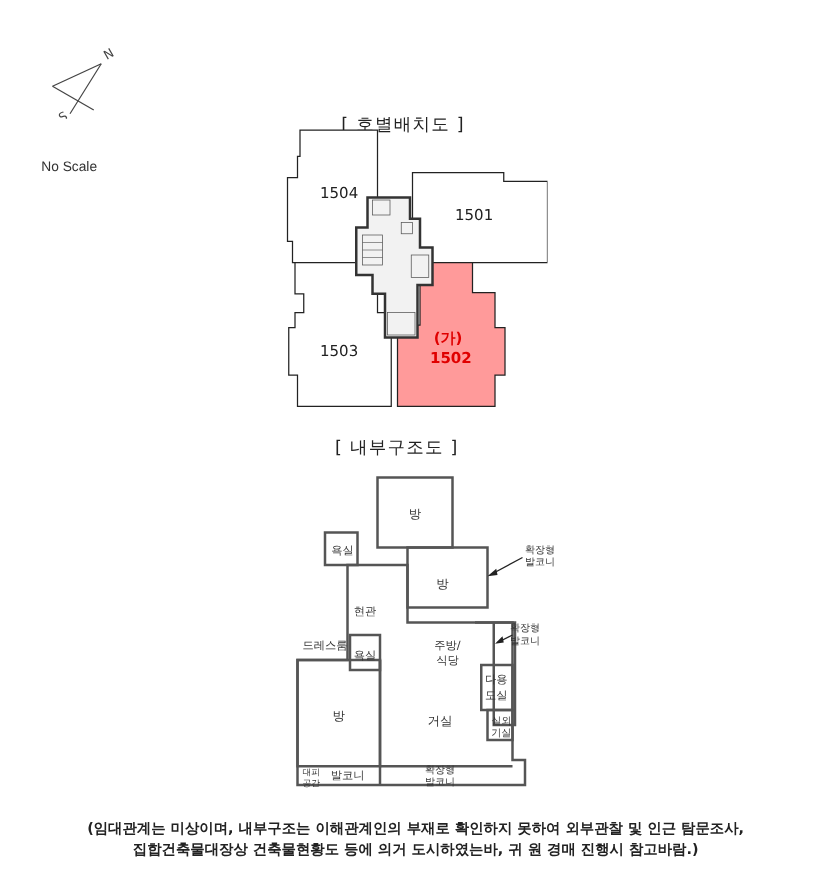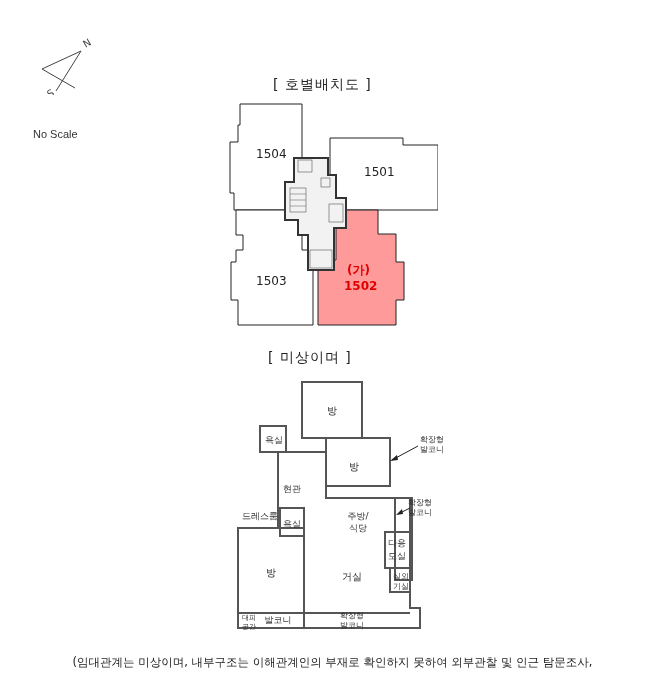--- a/index.html
+++ b/index.html
@@ -1,25 +1,25 @@
 <!DOCTYPE html>
 <html><head>
 <meta charset="utf-8">
 <style>
   html,body{margin:0;padding:0;background:#ffffff;}
   body{width:665px;height:700px;position:relative;overflow:hidden;font-family:"DejaVu Sans",sans-serif;color:#222;}
   .abs{position:absolute;}
   .compass{left:30px;top:25px;width:80px;height:70px;}
   .noscale{left:33px;top:99px;font-size:11px;color:#333;font-family:"Liberation Sans",sans-serif;margin-top:29px;}
   .title{font-size:14px;font-weight:normal;color:#222;letter-spacing:1px;}
-  .t1{left:273px;top:76px;}
+  .t1{left:273px;top:91px;}
   .t2{left:268px;top:349px;}
   .site{left:228px;top:100px;width:210px;height:230px;}
   .plan{left:230px;top:380px;width:220px;height:255px;}
-  .note{left:0;top:654px;width:665px;text-align:center;font-size:11.5px;line-height:17px;color:#222;}
+  .note{left:0;top:654px;width:665px;text-align:center;font-size:11.5px;line-height:17px;color:#222;font-weight:bold;}
   .note span{display:block;}
   svg text{font-family:"DejaVu Sans",sans-serif;}
 </style>
 </head>
 <body>
 
 <svg class="abs compass" viewBox="0 0 80 70">
   <line x1="51" y1="26" x2="12" y2="44" stroke="#444" stroke-width="1"></line>
   <line x1="51" y1="26" x2="26" y2="66" stroke="#444" stroke-width="1"></line>
   <line x1="12" y1="44" x2="45" y2="63" stroke="#444" stroke-width="1"></line>
@@ -50,21 +50,21 @@
   <rect x="93" y="78" width="9" height="9" fill="none" stroke="#555" stroke-width="0.6"></rect>
   <rect x="101" y="104" width="14" height="18" fill="none" stroke="#555" stroke-width="0.6"></rect>
   <rect x="82" y="150" width="22" height="18" fill="none" stroke="#555" stroke-width="0.6"></rect>
   <text x="28" y="58" font-size="12" fill="#222">1504</text>
   <text x="136" y="76" font-size="12" fill="#222">1501</text>
   <text x="28" y="185" font-size="12" fill="#222">1503</text>
   <text x="119" y="174" font-size="12" font-weight="bold" fill="#e00000">(가)</text>
   <text x="116" y="190" font-size="12" font-weight="bold" fill="#e00000">1502</text>
 </svg>
 
-<div class="abs title t2">[ 미상이며 ]</div>
+<div class="abs title t2">[ 내부구조도 ]</div>
 
 <svg class="abs plan" viewBox="0 0 220 255">
   <g fill="none" stroke="#555" stroke-width="2">
 
     <rect x="72" y="2" width="60" height="56"></rect>
 
     <polygon points="96,58 160,58 160,106 96,106"></polygon>
 
     <rect x="30" y="46" width="26" height="26"></rect>
 
@@ -108,13 +108,14 @@
     <text x="122" y="248" font-size="8">발코니</text>
   </g>
   <line x1="188" y1="66" x2="162" y2="80" stroke="#222" stroke-width="1"></line>
   <polygon points="160,81 167,75 168,80" fill="#222"></polygon>
   <line x1="180" y1="128" x2="168" y2="134" stroke="#222" stroke-width="1"></line>
   <polygon points="166,135 172,129 173,134" fill="#222"></polygon>
 </svg>
 
 <div class="abs note">
   <span>(임대관계는 미상이며,  내부구조는 이해관계인의 부재로 확인하지 못하여 외부관찰 및 인근 탐문조사,</span>
+  <span>집합건축물대장상 건축물현황도 등에 의거 도시하였는바, 귀 원 경매 진행시 참고바람.)</span>
 </div>
 
 </body></html>

